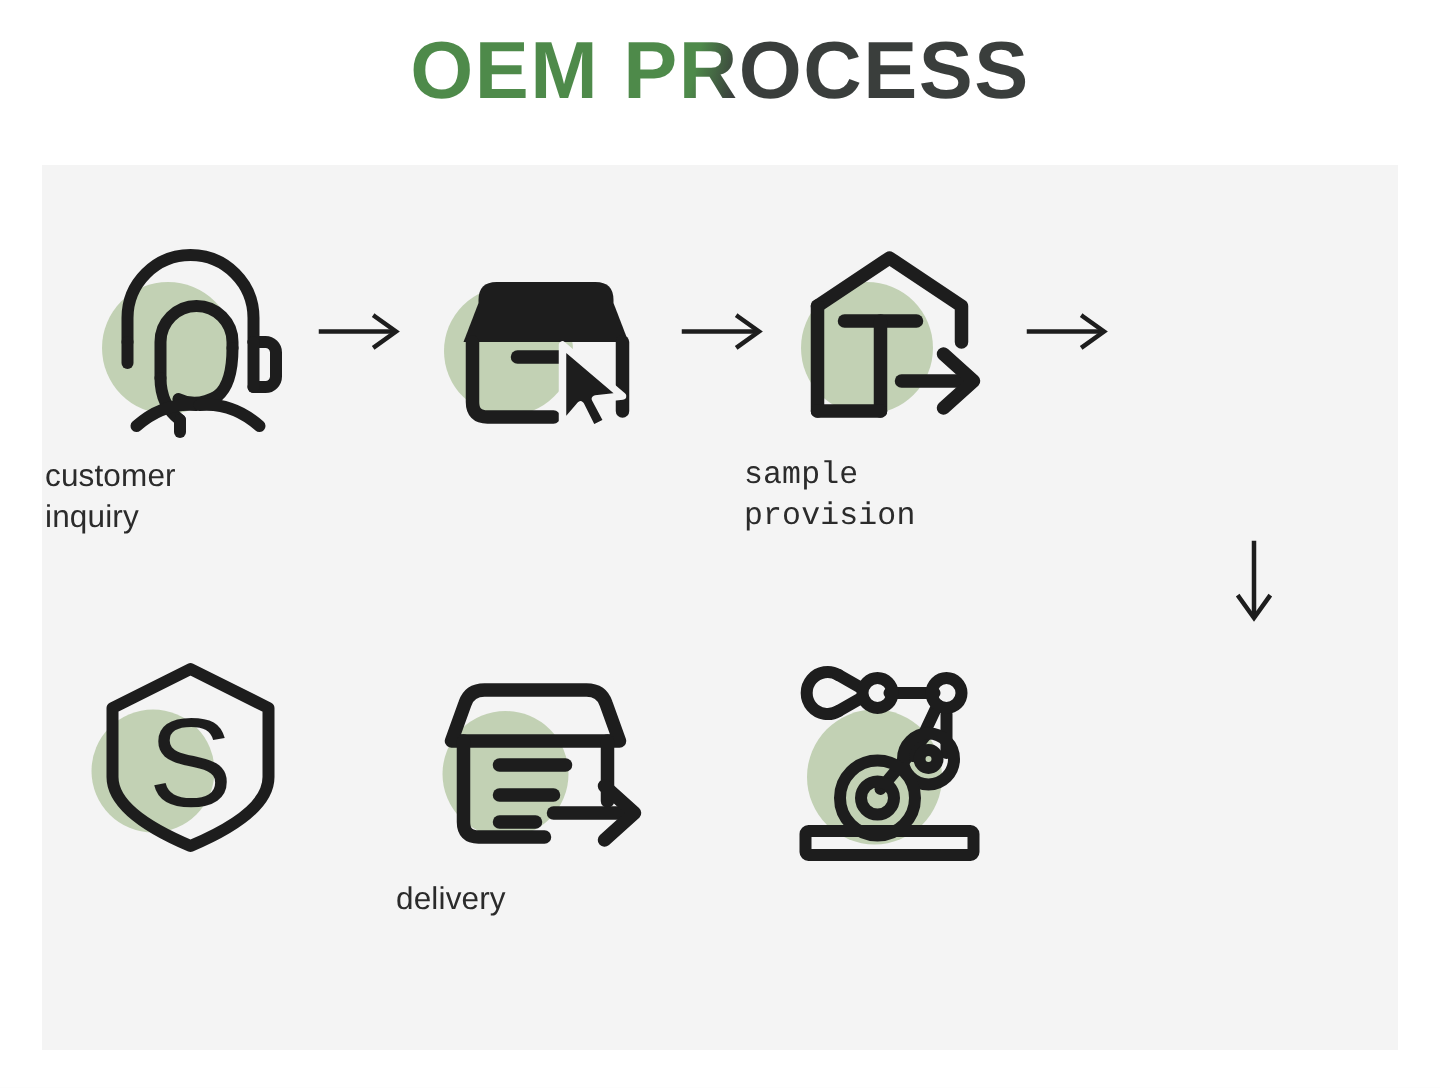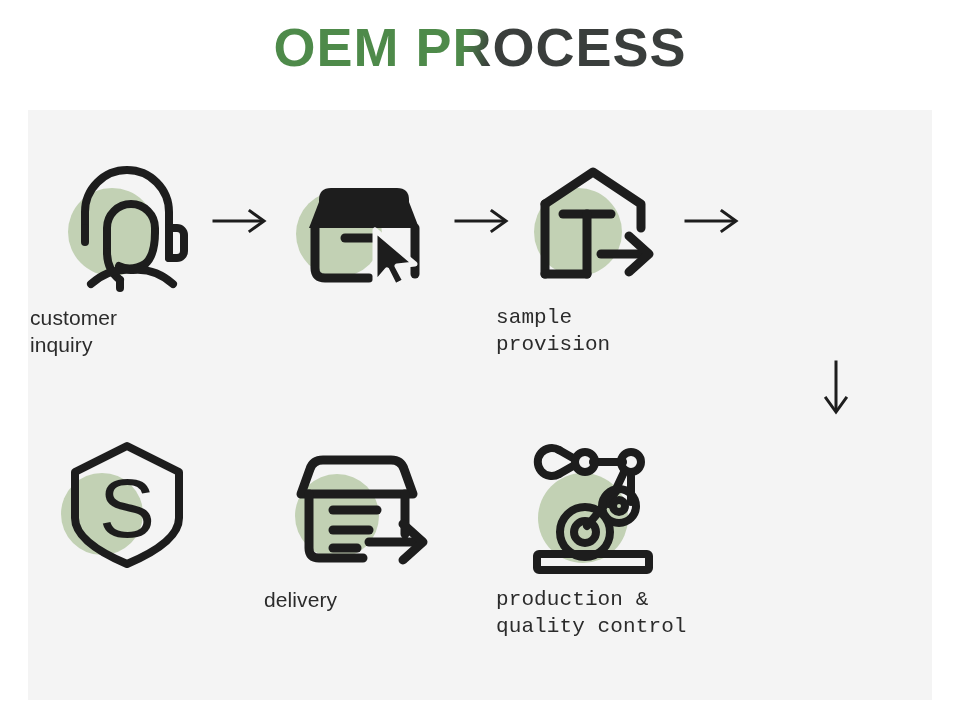--- a/index.html
+++ b/index.html
@@ -263,19 +263,17 @@
             <circle cx="64" cy="28" r="10"></circle>
             <circle cx="110" cy="28" r="10"></circle>
             <circle cx="98" cy="72" r="17"></circle>
             <circle cx="98" cy="72" r="6"></circle>
             <circle cx="64" cy="98" r="25"></circle>
             <circle cx="64" cy="98" r="11"></circle>
           </g>
           <rect x="16" y="120" width="112" height="16" rx="2" fill="none" stroke="#1d1d1d" stroke-width="8" stroke-linejoin="round"></rect>
         </svg>
       </div>
-      <div class="label">production &amp;
-quality control</div>
     </div>
 
 
   </div>
 </div>
 
 </body></html>

